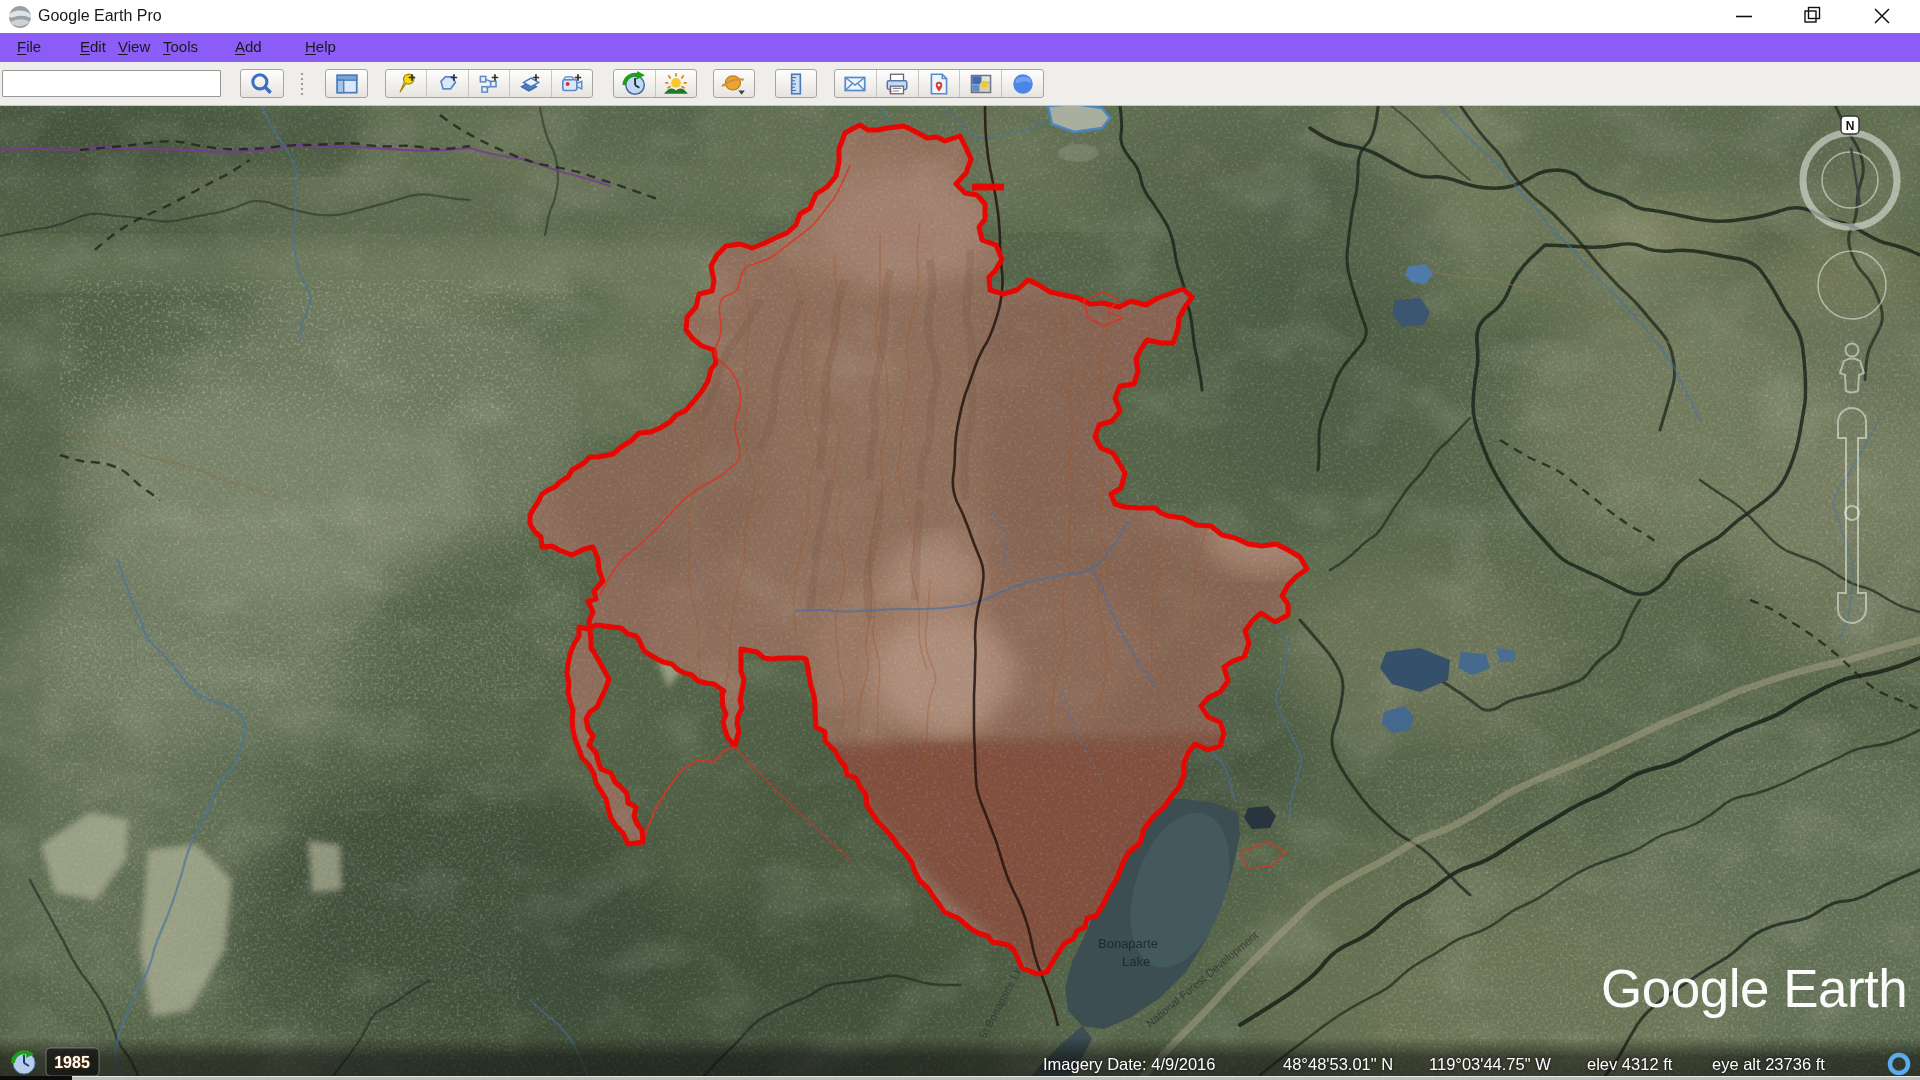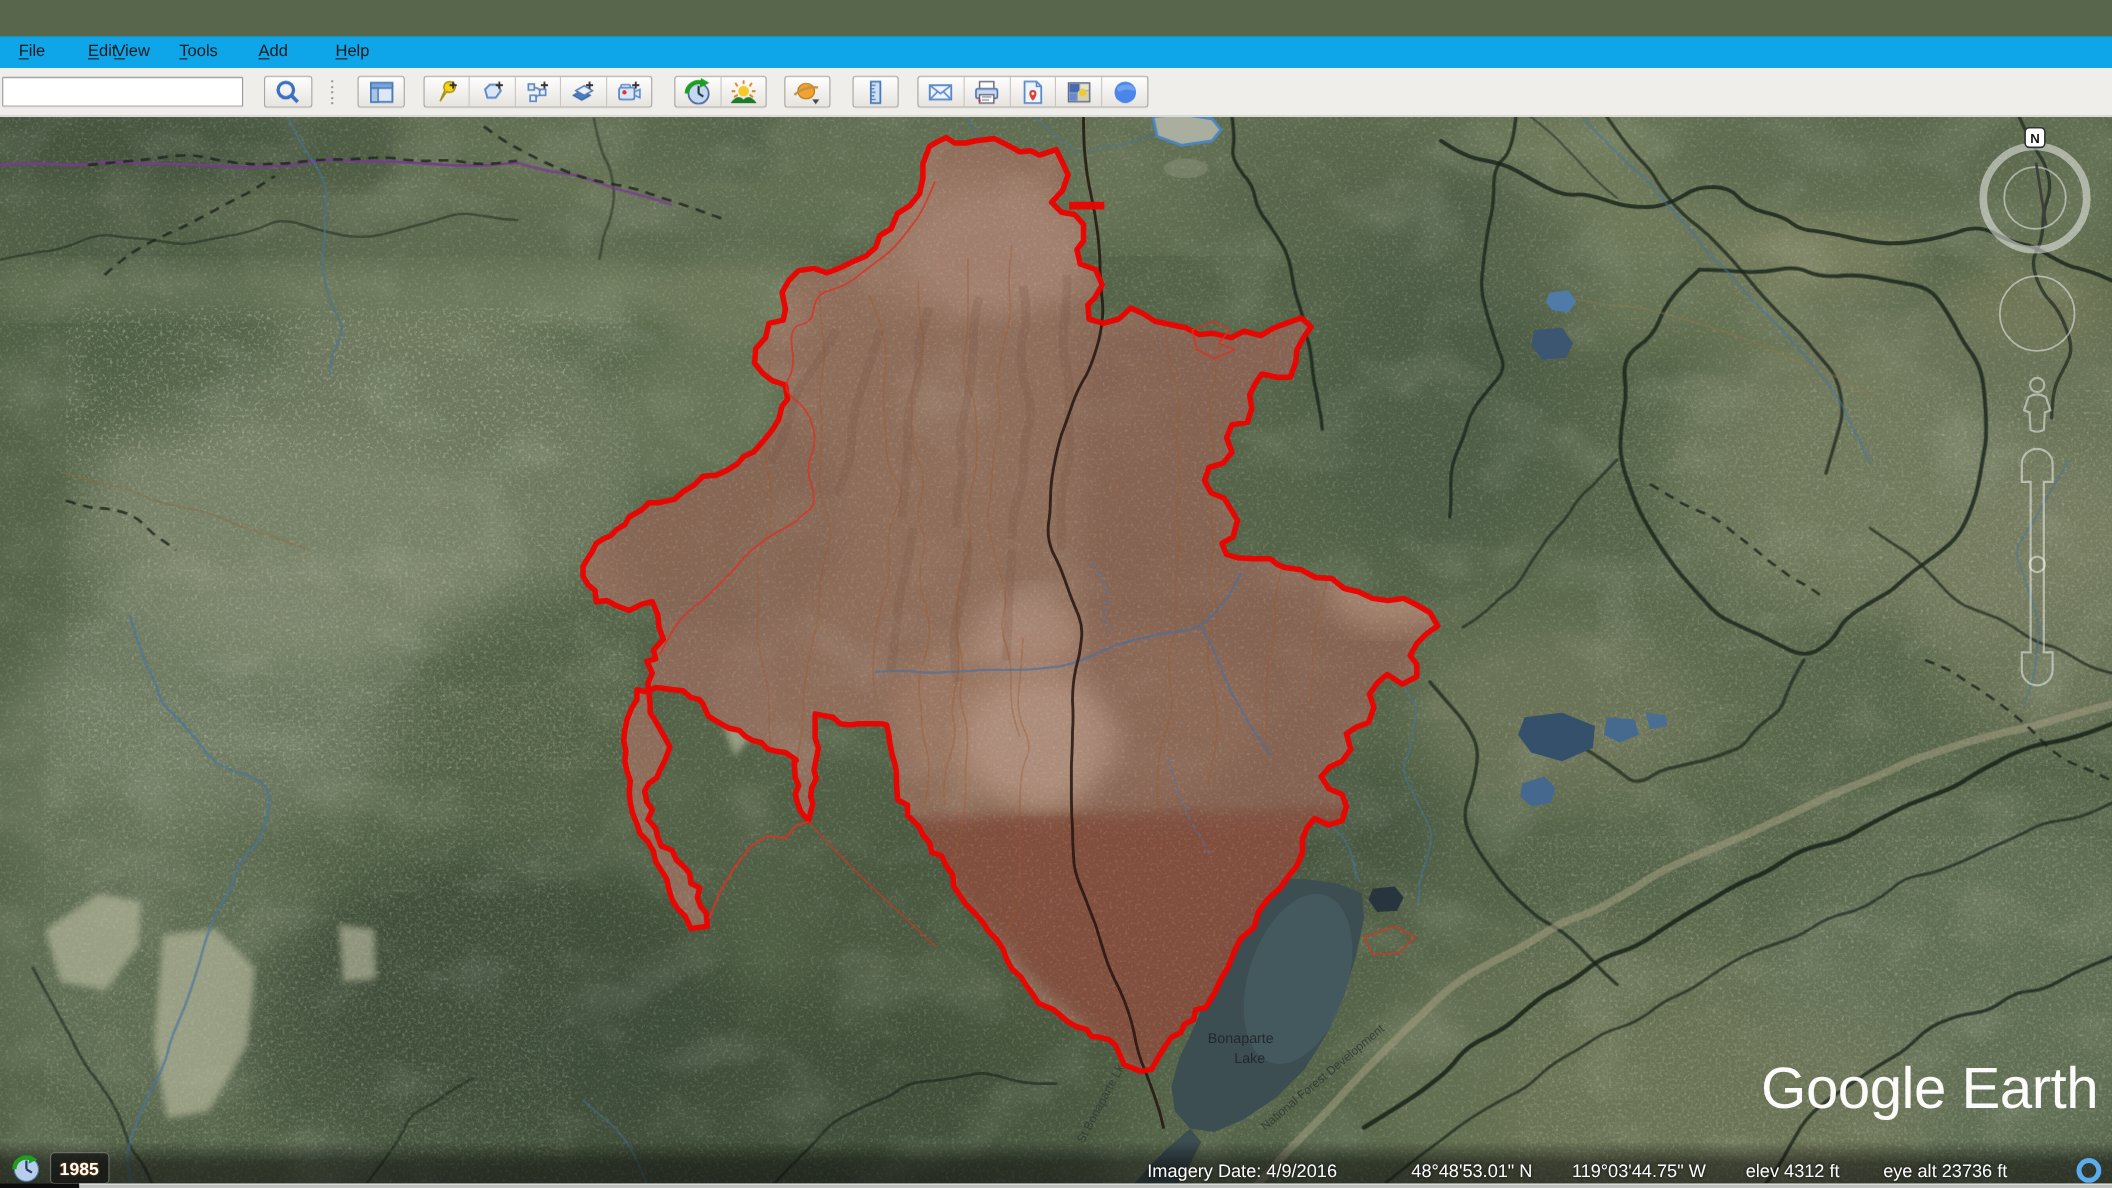--- a/index.html
+++ b/index.html
@@ -1,19 +1,19 @@
 <!DOCTYPE html>
 <html><head><meta charset="utf-8">
 <style>
   html,body{margin:0;padding:0;width:1920px;height:1080px;overflow:hidden;
     font-family:"Liberation Sans",sans-serif;}
   #stage{position:relative;width:1920px;height:1080px;background:#58674b;}
   #titlebar{position:absolute;left:0;top:0;width:1920px;height:33px;background:#fff;}
   #titlebar .ttl{position:absolute;left:38px;top:7px;font-size:16px;color:#191919;}
-  #menubar{position:absolute;left:0;top:33px;width:1920px;height:29px;background:#0ea5e9;}
+  #menubar{position:absolute;left:0;top:33px;width:1920px;height:29px;background:#8b5cf6;}
   .mi{position:absolute;top:5px;font-size:15px;color:#1a1a1a;}
   .mi u{text-decoration:underline;text-underline-offset:2px;}
   #toolbar{position:absolute;left:0;top:62px;width:1920px;height:43px;background:#f0eeea;border-bottom:1px solid #c9c6c0;}
   .tbtn{position:absolute;top:7px;height:29px;border:1px solid #a8a5a0;border-radius:3px;
      background:linear-gradient(#fefefe,#e7e4df);box-sizing:border-box;}
   #searchbox{position:absolute;left:2px;top:8px;width:219px;height:27px;background:#fff;
      border:1px solid #979797;box-sizing:border-box;border-radius:1px;}
   svg text{font-family:"Liberation Sans",sans-serif;}
 </style></head>
 <body>
@@ -294,24 +294,38 @@
  <path d="M14,13 L14,5 M14,13 L19,16" stroke="#223b66" stroke-width="2" fill="none"></path>
  <path d="M3,13 a11,11 0 0 1 16,-9.5" fill="none" stroke="#1d9e1d" stroke-width="4"></path>
  <path d="M17,0 L24,4 L16,8 Z" fill="#1d9e1d"></path>
 </g>
 
 <rect x="0" y="1076" width="1920" height="4" fill="#0c0c0c"></rect>
 <rect x="72" y="1076" width="1848" height="4" fill="#bcbfbc"></rect>
 <rect x="72" y="1076" width="1848" height="1" fill="#e8eae8"></rect>
 </svg>
 
+<div id="titlebar">
+ <svg width="24" height="24" style="position:absolute;left:8px;top:5px" viewBox="0 0 24 24">
+  <circle cx="12" cy="12" r="11" fill="#9aa0a6"></circle>
+  <path d="M1,9 Q8,4 16,6 Q21,7 23,10 L23,13 Q14,9 6,12 Q2,13 1,12 Z" fill="#dfe3e6"></path>
+  <path d="M2,17 Q10,13 18,15 L22,17 Q16,22 9,21 Q4,20 2,17 Z" fill="#cdd2d6"></path>
+ </svg>
+ <div class="ttl">Google Earth Pro</div>
+ <svg width="200" height="33" style="position:absolute;left:1700px;top:0" viewBox="0 0 200 33">
+  <line x1="36" y1="16.5" x2="52" y2="16.5" stroke="#111" stroke-width="1.6"></line>
+  <rect x="105" y="11" width="11" height="11" fill="none" stroke="#111" stroke-width="1.4"></rect>
+  <rect x="108.5" y="7.5" width="11" height="11" fill="none" stroke="#111" stroke-width="1.4"></rect>
+  <path d="M175,9 L189,23 M189,9 L175,23" stroke="#111" stroke-width="1.5"></path>
+ </svg>
+</div>
 <div id="menubar">
  <div class="mi" style="left:17px"><u>F</u>ile</div>
  <div class="mi" style="left:80px"><u>E</u>dit</div>
- <div class="mi" style="left:104px"><u>V</u>iew</div>
+ <div class="mi" style="left:118px"><u>V</u>iew</div>
  <div class="mi" style="left:163px"><u>T</u>ools</div>
  <div class="mi" style="left:235px"><u>A</u>dd</div>
  <div class="mi" style="left:305px"><u>H</u>elp</div>
 </div>
 <div id="toolbar">
  <div id="searchbox"></div>
       <div style="position:absolute;left:301px;top:11px;width:2px;height:22px;background-image:repeating-linear-gradient(#9a9a9a 0 2px,transparent 2px 5px)"></div>
  <div class="tbtn" style="left:240px;width:44px">
         <svg width="26" height="26" viewBox="0 0 24 24" style="position:absolute;left:50%;top:50%;transform:translate(-50%,-50%)">
           <circle cx="10" cy="10" r="6.5" fill="none" stroke="#3a6fc4" stroke-width="2.8"></circle>

